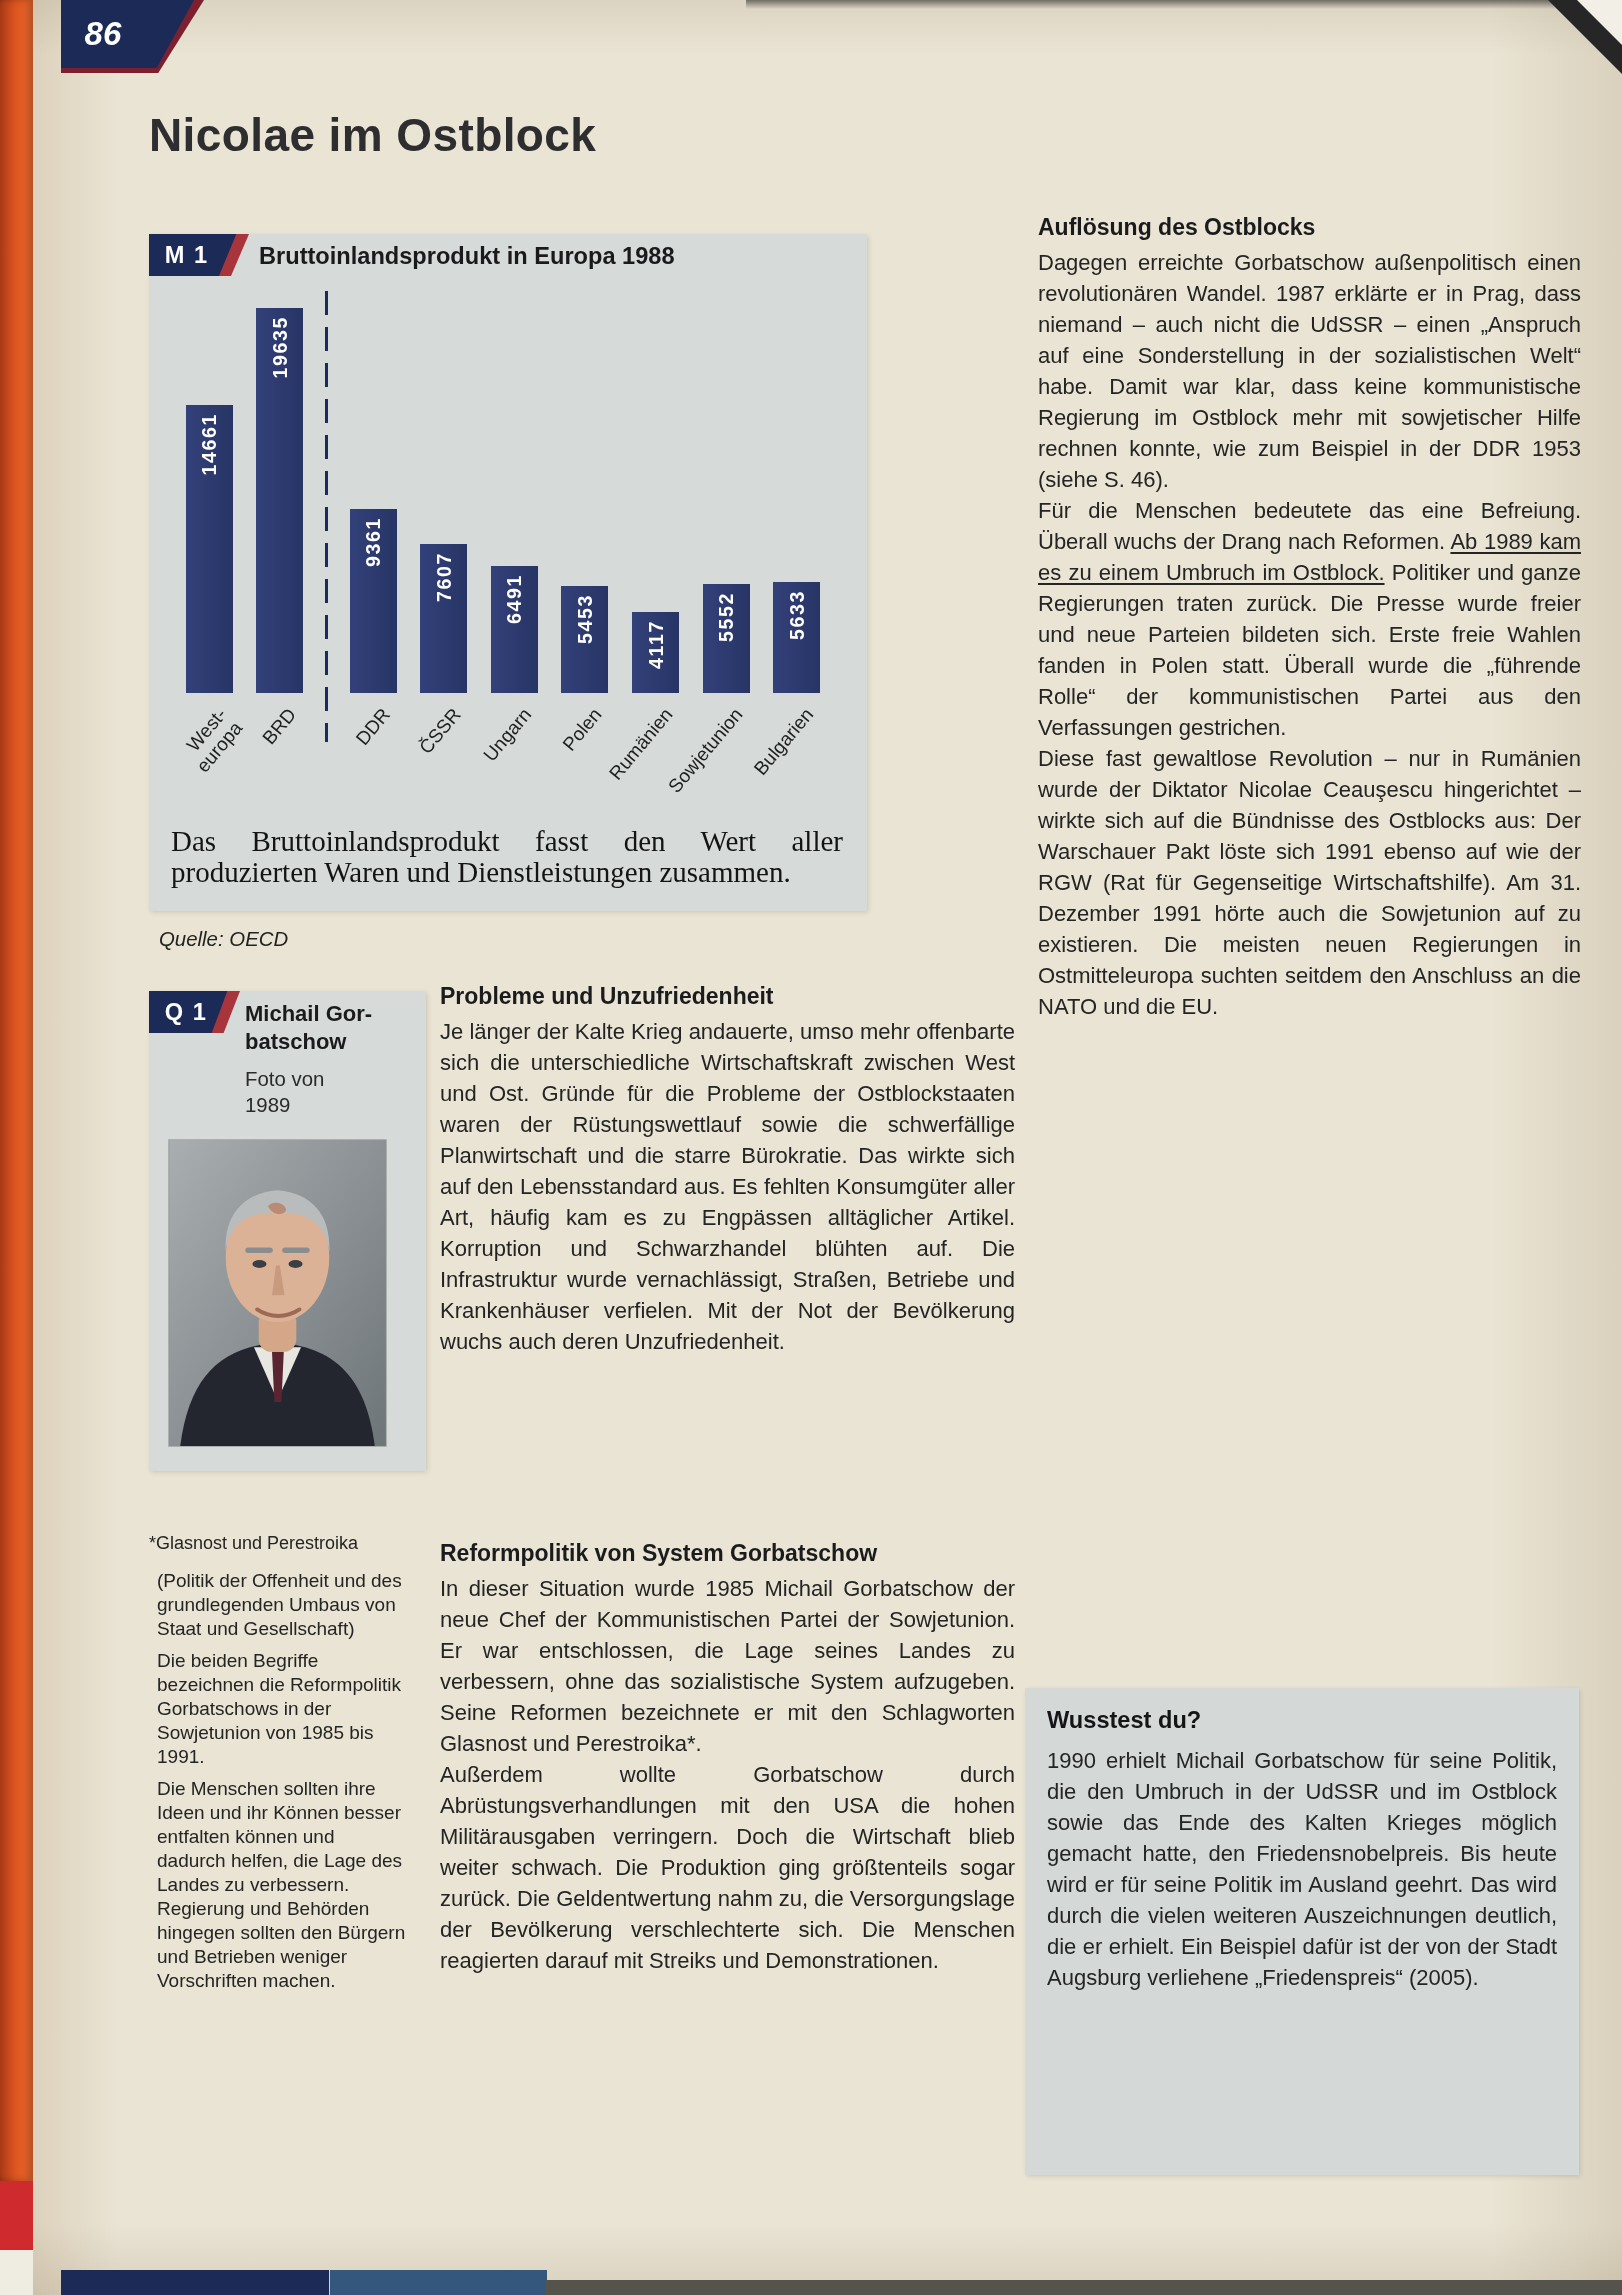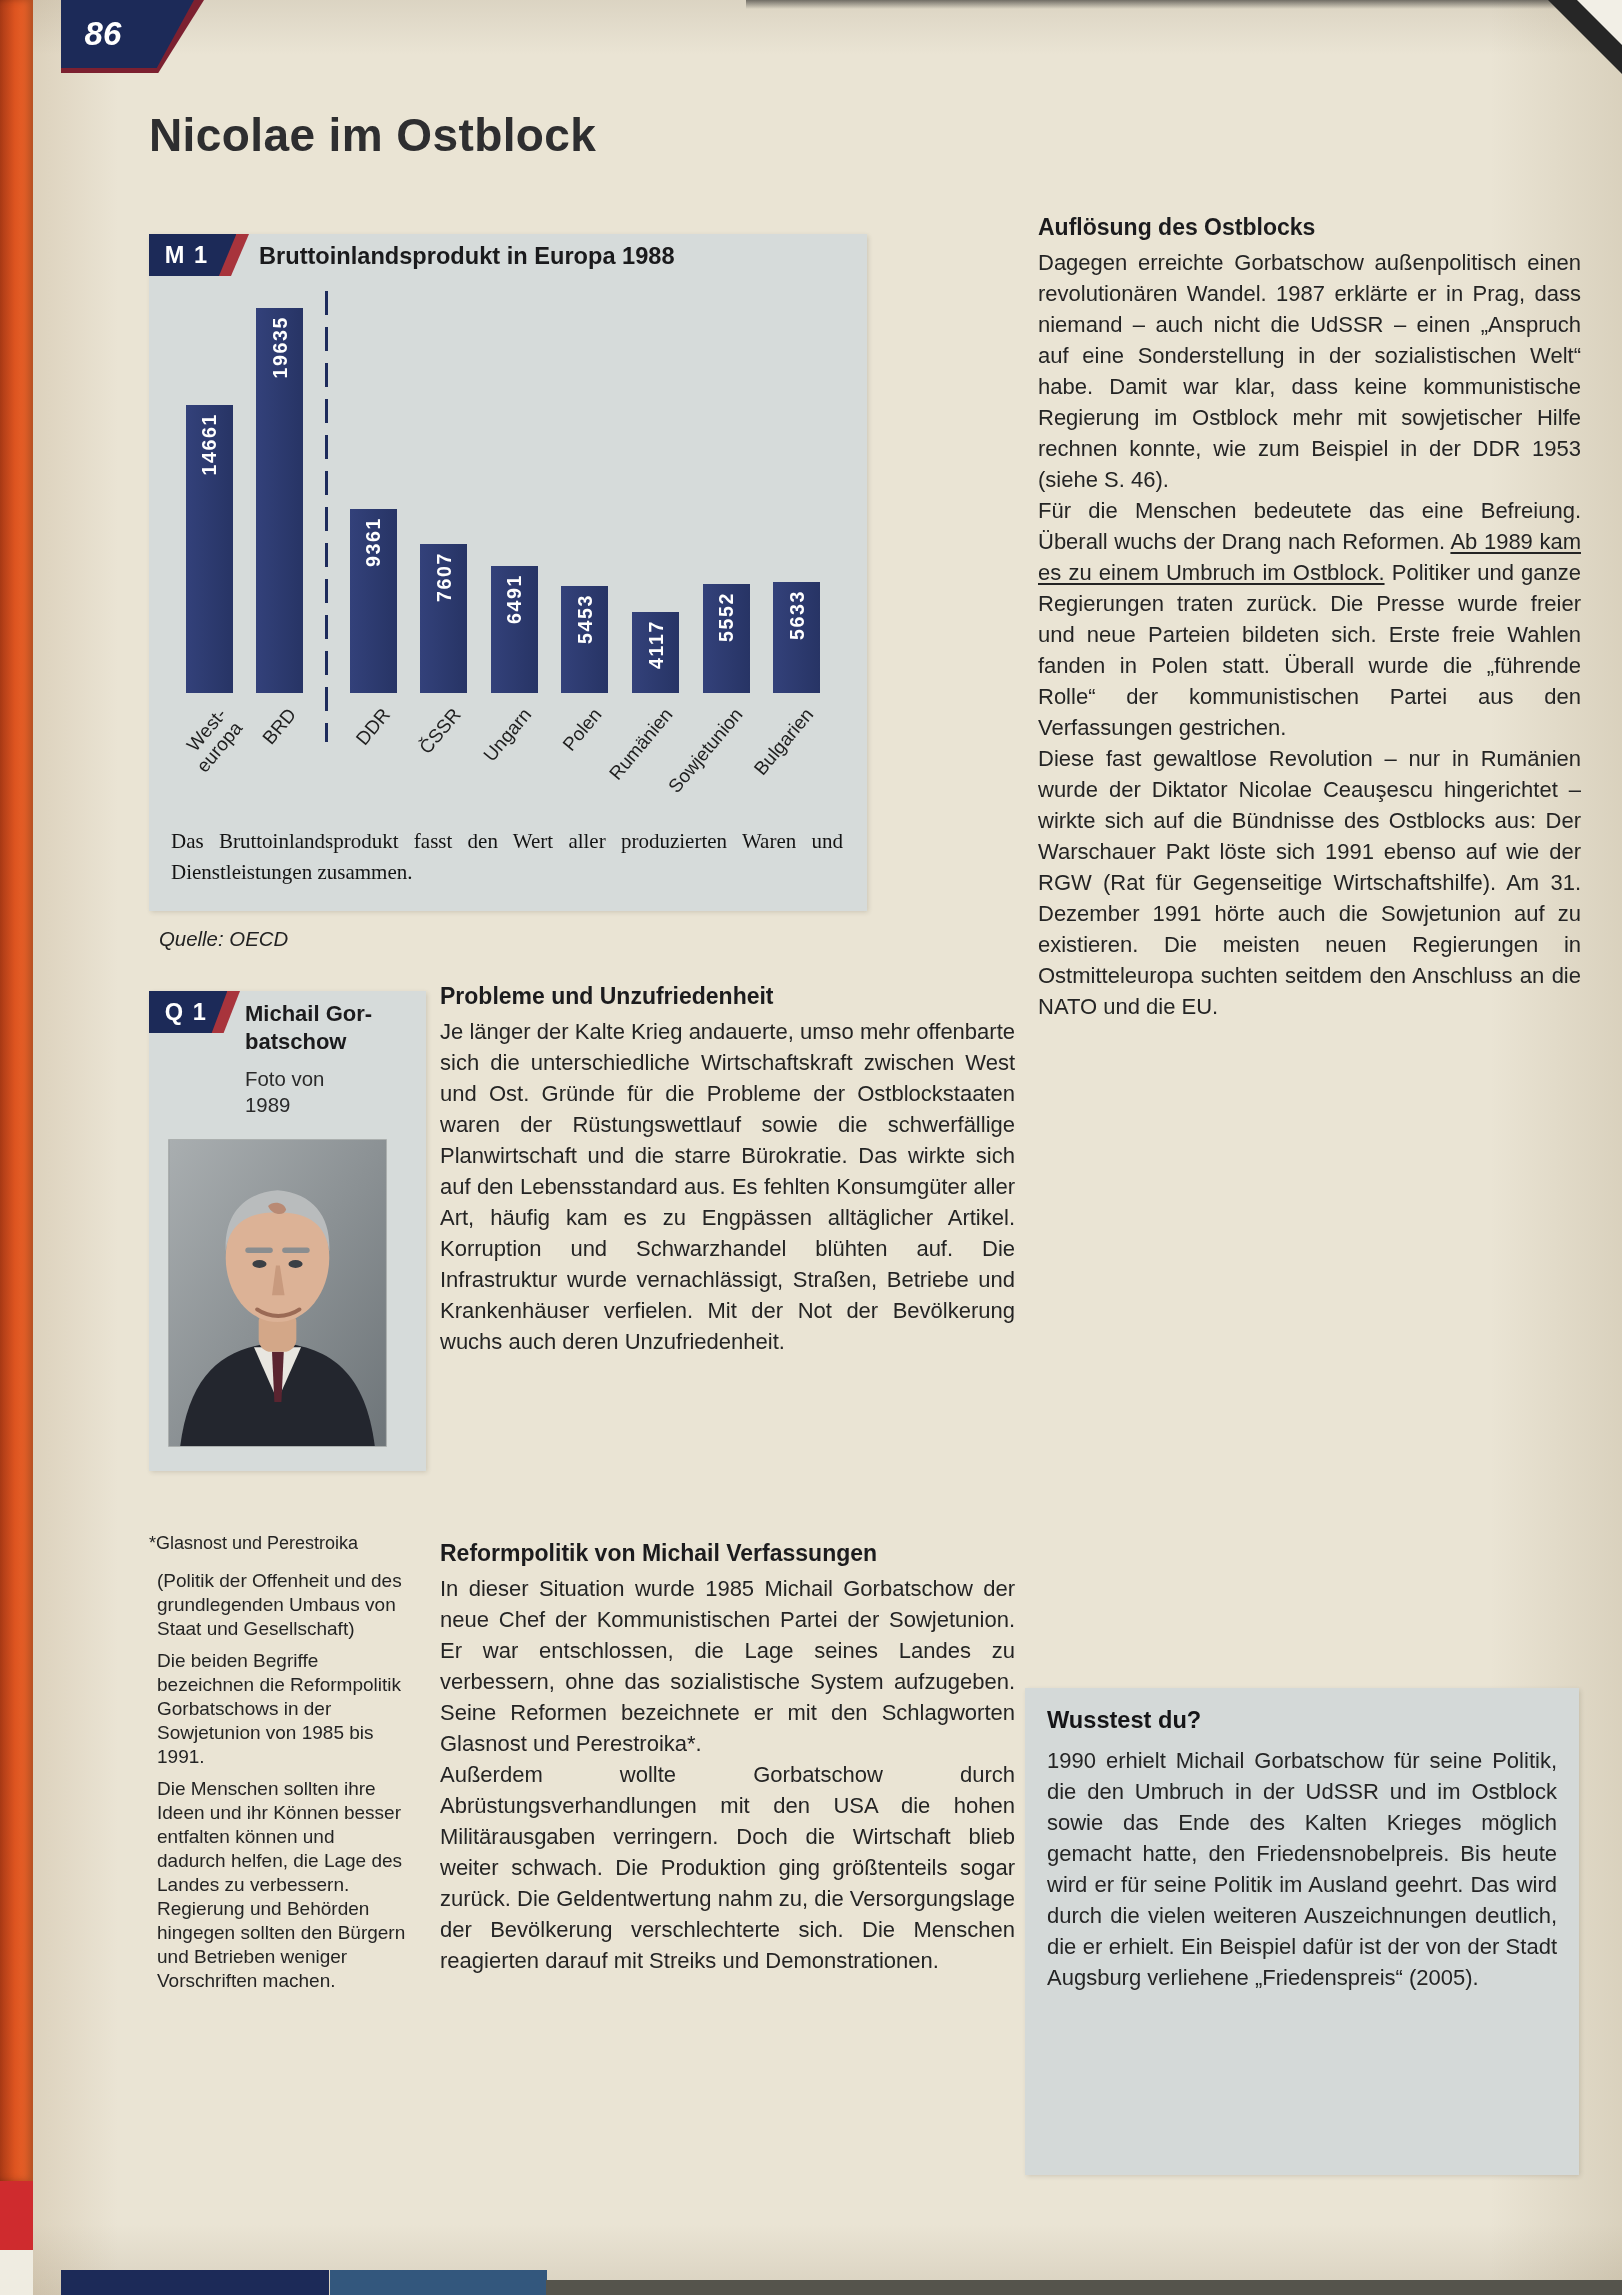--- a/index.html
+++ b/index.html
@@ -59,21 +59,21 @@
   .bar-item { position:relative; width:47px; margin:0 11.8px; }
   .bar { width:47px; position:relative; background:linear-gradient(90deg,#33417a,#273465); }
   .bar-value { position:absolute; top:7.9px; left:50%; transform:translateX(-50%) rotate(180deg);
     writing-mode:vertical-rl; color:#fff; font-weight:700; font-size:19.6px; letter-spacing:1.6px; }
   .bar-label { position:absolute; top:calc(100% + 11px); right:40%;
     transform:rotate(-50deg); transform-origin:top right;
     white-space:pre-line; font-size:19px; line-height:21px; color:#1f1f1f; text-align:right; }
   .chart-divider { width:3.9px; align-self:stretch; margin:-9.4px 9.4px -49px 9.4px;
     background:repeating-linear-gradient(180deg,#1d2b5c 0 23.6px, rgba(0,0,0,0) 23.6px 36px); }
   .chart-caption { position:absolute; left:22px; top:592px; width:672px;
-    font-family:"Liberation Serif", serif; font-size:21px; line-height:31px;
+    font-family:"Liberation Serif", serif; font-size:29px; line-height:31px;
     color:#141414; text-align:justify; }
   .chart-source { position:absolute; left:151px; top:928px;
     font-family:Liberation Sans, sans-serif; font-style:italic; font-size:20.4px; color:#222;margin-left:8px; }
 
   
   .q1-box { position:absolute; left:149px; top:991px; width:277px; height:480px;
     background:#d6dbda; box-shadow: 1.6px 2.4px 4.7px rgba(60,55,40,.18); }
   .photo-title { position:absolute; left:96px; top:9.4px; width:157px;
     font-size:22px; font-weight:700; line-height:27.5px; white-space:pre-line; color:#1b1b1d; }
   .photo-sub { position:absolute; left:96px; top:75px; width:157px;
@@ -242,21 +242,21 @@
         <p><span>Die beiden Begriffe bezeichnen die Reformpolitik Gorbatschows in der Sowjetunion von 1985 bis 1991.</span></p>
         <p><span>Die Menschen sollten ihre Ideen und ihr Können besser entfalten können und dadurch helfen, die Lage des Landes zu verbessern. Regierung und Behörden hingegen sollten den Bürgern und Betrieben weniger Vorschriften machen.</span></p>
       </div>
   </aside>
 
   <h2 class="sec-heading" id="h-probleme">Probleme und Unzufriedenheit</h2>
   <div class="body-text" id="b-probleme">
       <p><span>Je länger der Kalte Krieg andauerte, umso mehr offenbarte sich die unterschiedliche Wirtschaftskraft zwischen West und Ost. Gründe für die Probleme der Ostblockstaaten waren der Rüstungswettlauf sowie die schwerfällige Planwirtschaft und die starre Bürokratie. Das wirkte sich auf den Lebensstandard aus. Es fehlten Konsumgüter aller Art, häufig kam es zu Engpässen alltäglicher Artikel. Korruption und Schwarzhandel blühten auf. Die Infrastruktur wurde vernachlässigt, Straßen, Betriebe und Krankenhäuser verfielen. Mit der Not der Bevölkerung wuchs auch deren Unzufriedenheit.</span></p>
     </div>
 
-  <h2 class="sec-heading" id="h-reform">Reformpolitik von Michail Verfassungen</h2>
+  <h2 class="sec-heading" id="h-reform">Reformpolitik von System Gorbatschow</h2>
   <div class="body-text" id="b-reform">
       <p><span>In dieser Situation wurde 1985 Michail Gorbatschow der neue Chef der Kommunistischen Partei der Sowjetunion. Er war entschlossen, die Lage seines Landes zu verbessern, ohne das sozialistische System aufzugeben. Seine Reformen bezeichnete er mit den Schlagworten Glasnost und Perestroika*.</span></p>
       <p><span>Außerdem wollte Gorbatschow durch Abrüstungsverhandlungen mit den USA die hohen Militärausgaben verringern. Doch die Wirtschaft blieb weiter schwach. Die Produktion ging größtenteils sogar zurück. Die Geldentwertung nahm zu, die Versorgungslage der Bevölkerung verschlechterte sich. Die Menschen reagierten darauf mit Streiks und Demonstrationen.</span></p>
     </div>
 
   <h2 class="sec-heading" id="h-aufl">Auflösung des Ostblocks</h2>
   <div class="body-text" id="b-aufl">
       <p><span>Dagegen erreichte Gorbatschow außenpolitisch einen revolutionären Wandel. 1987 erklärte er in Prag, dass niemand – auch nicht die UdSSR – einen „Anspruch auf eine Sonderstellung in der sozialistischen Welt“ habe. Damit war klar, dass keine kommunistische Regierung im Ostblock mehr mit sowjetischer Hilfe rechnen konnte, wie zum Beispiel in der DDR 1953 (siehe S. 46).</span></p>
       <p><span>Für die Menschen bedeutete das eine Befreiung. Überall wuchs der Drang nach Reformen. </span><span class="u">Ab 1989 kam es zu einem Umbruch im Ostblock.</span><span> Politiker und ganze Regierungen traten zurück. Die Presse wurde freier und neue Parteien bildeten sich. Erste freie Wahlen fanden in Polen statt. Überall wurde die „führende Rolle“ der kommunistischen Partei aus den Verfassungen gestrichen.</span></p>
       <p><span>Diese fast gewaltlose Revolution – nur in Rumänien wurde der Diktator Nicolae Ceauşescu hingerichtet – wirkte sich auf die Bündnisse des Ostblocks aus: Der Warschauer Pakt löste sich 1991 ebenso auf wie der RGW (Rat für Gegenseitige Wirtschaftshilfe). Am 31. Dezember 1991 hörte auch die Sowjetunion auf zu existieren. Die meisten neuen Regierungen in Ostmitteleuropa suchten seitdem den Anschluss an die NATO und die EU.</span></p>

